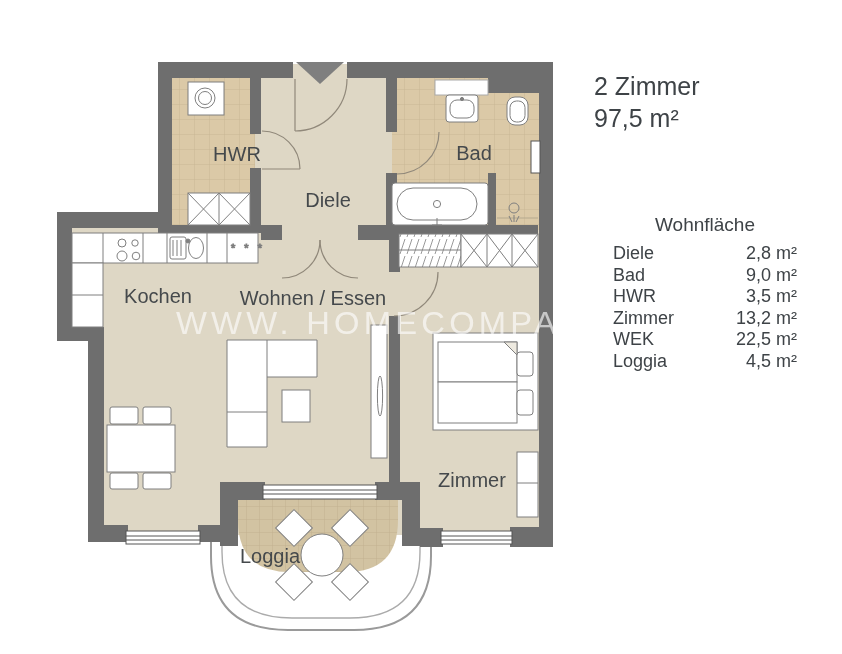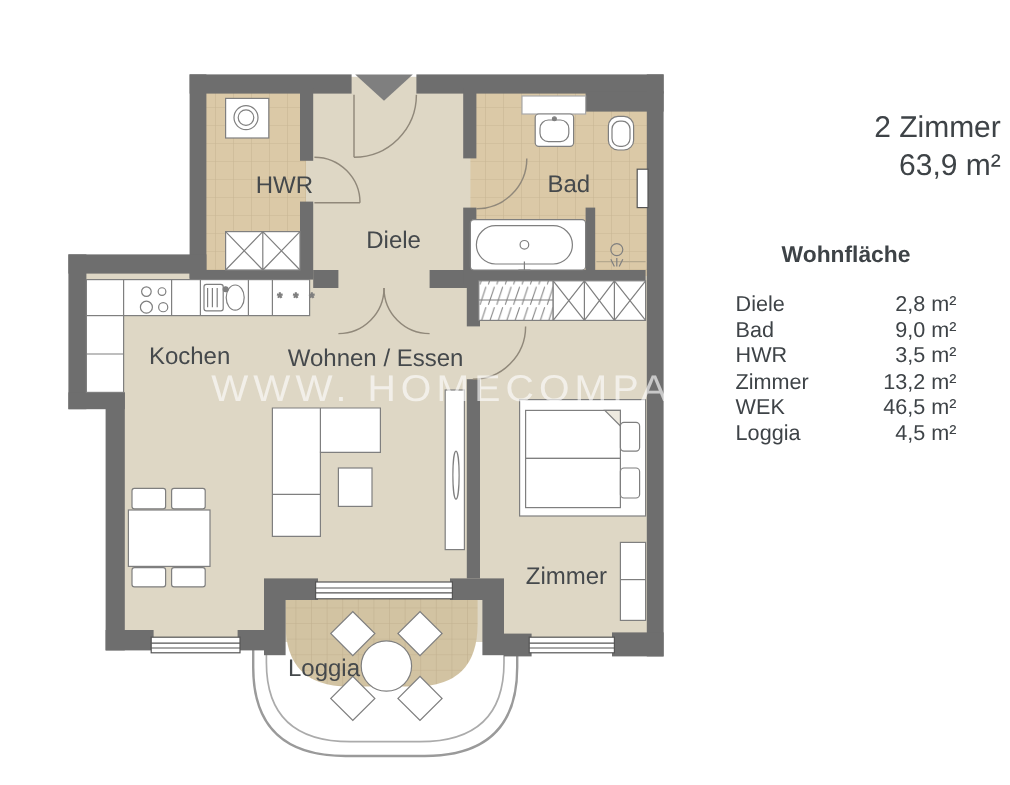--- a/index.html
+++ b/index.html
@@ -1,23 +1,23 @@
 <!DOCTYPE html>
 <html><head>
 <meta charset="utf-8">
 <style>
   html,body{margin:0;padding:0;background:#ffffff;}
   body{width:842px;height:654px;position:relative;overflow:hidden;
        font-family:"Liberation Sans", sans-serif;}
   #plan-svg{position:absolute;left:0;top:0;}
   .panel-text{position:absolute;color:#3e4347;}
-  .title{left:594px;top:91px;width:240px;text-align:right;
+  .title{left:594px;top:71px;width:240px;text-align:left;
          font-size:25px;line-height:31.5px;}
-  .legend-header{left:613px;top:202px;width:184px;text-align:center;
-                 font-weight:bold;font-size:19px;}
+  .legend-header{left:613px;top:214px;width:184px;text-align:center;
+                 font-weight:normal;font-size:19px;}
   .legend{left:613px;top:243px;width:184px;font-size:18px;}
   .legend .row{display:flex;justify-content:space-between;line-height:21.6px;}
   .rlabel{font-size:20px;fill:#45494c;}
   .wm{font-size:31px;fill:#ffffff;opacity:0.62;letter-spacing:4px;}
   .sym{font-size:11px;fill:#5a5a5a;letter-spacing:3px;}
 </style>
 </head>
 <body>
 
 <svg id="plan-svg" width="842" height="654" viewBox="0 0 842 654">
@@ -245,21 +245,21 @@
     <text class="rlabel" x="313" y="305">Wohnen / Essen</text>
     <text class="rlabel" x="472" y="487">Zimmer</text>
     <text class="rlabel" x="270" y="563">Loggia</text>
   </g>
 
   <text class="wm" x="176" y="334" textLength="384" lengthAdjust="spacingAndGlyphs">WWW. HOMECOMPA</text>
 </svg>
 
 <div class="panel-text title">
   <div>2 Zimmer</div>
-  <div>63,9 m²</div>
+  <div>97,5 m²</div>
 </div>
 
 <div class="panel-text legend-header">Wohnfläche</div>
 
 <div class="panel-text legend">
   <div class="row">
     <span>Diele</span>
     <span>2,8 m²</span>
   </div>
   <div class="row">
@@ -269,19 +269,19 @@
   <div class="row">
     <span>HWR</span>
     <span>3,5 m²</span>
   </div>
   <div class="row">
     <span>Zimmer</span>
     <span>13,2 m²</span>
   </div>
   <div class="row">
     <span>WEK</span>
-    <span>46,5 m²</span>
+    <span>22,5 m²</span>
   </div>
   <div class="row">
     <span>Loggia</span>
     <span>4,5 m²</span>
   </div>
 </div>
 
 </body></html>

